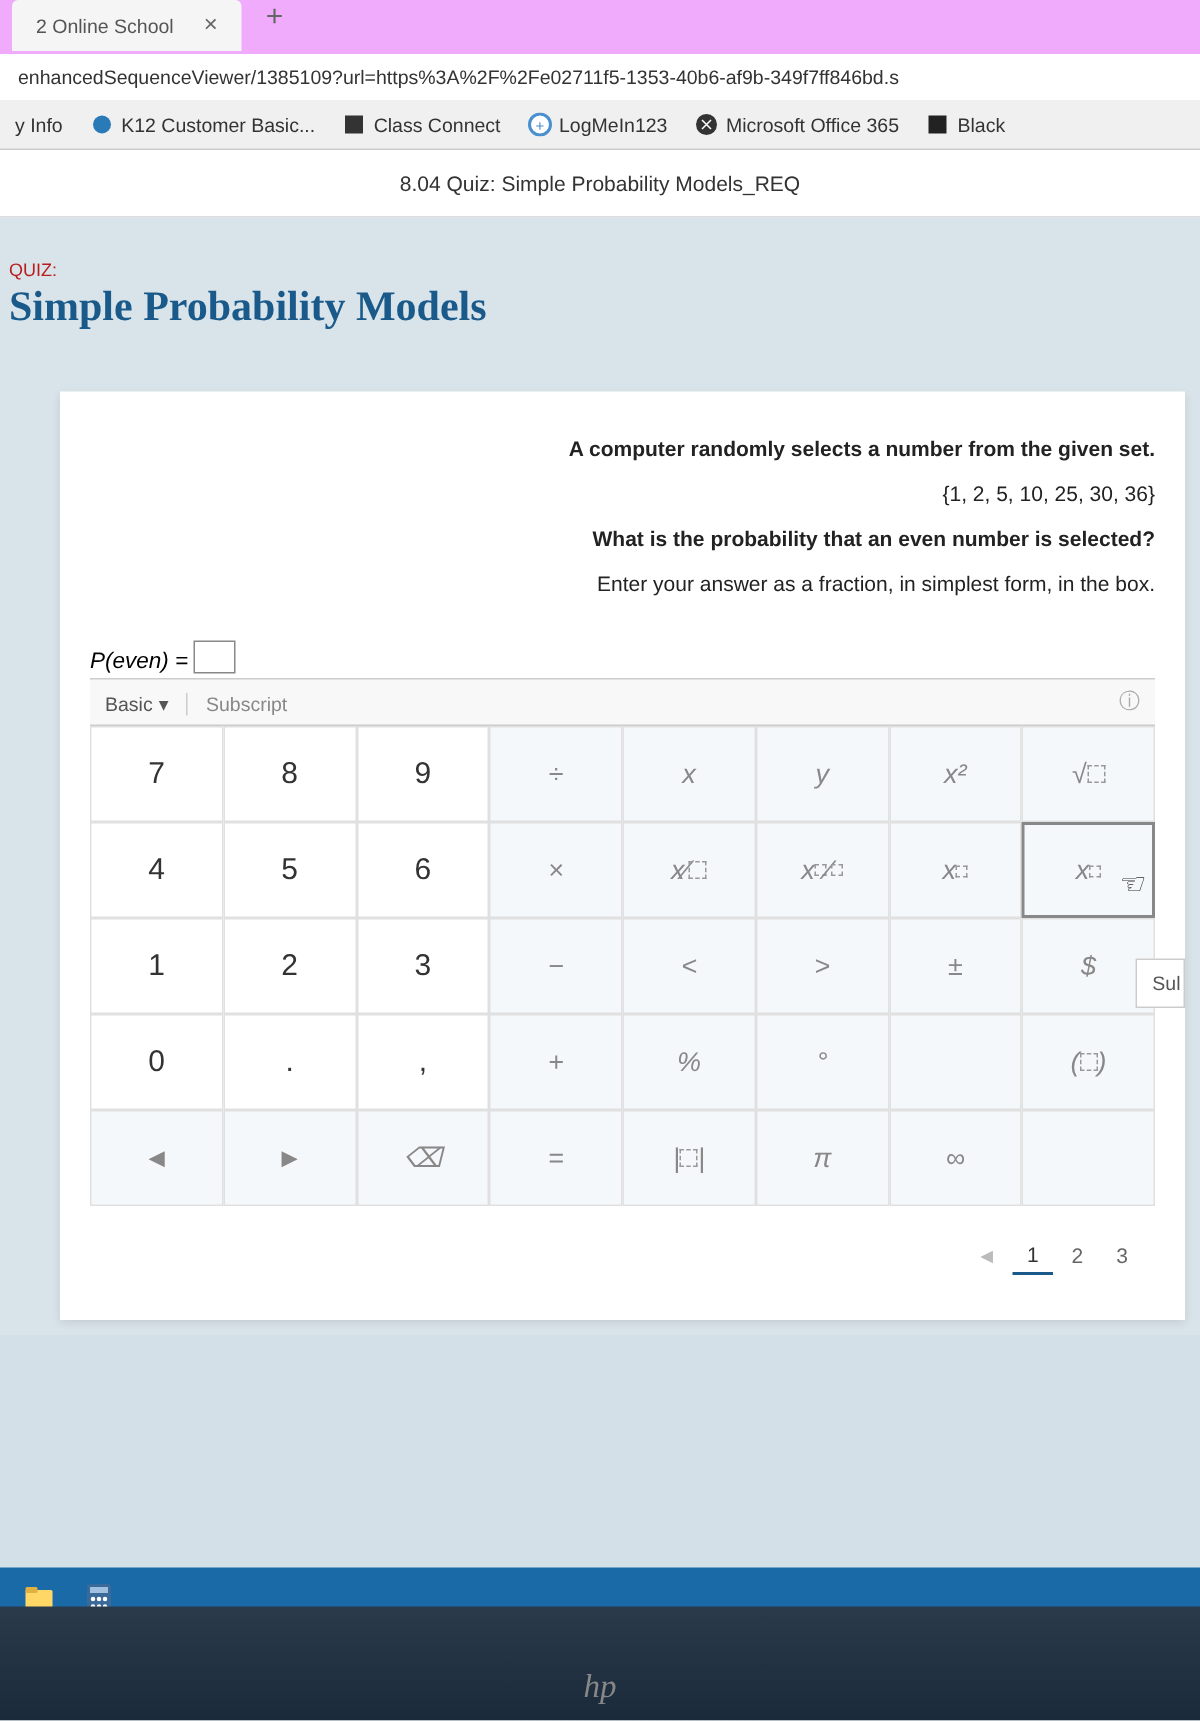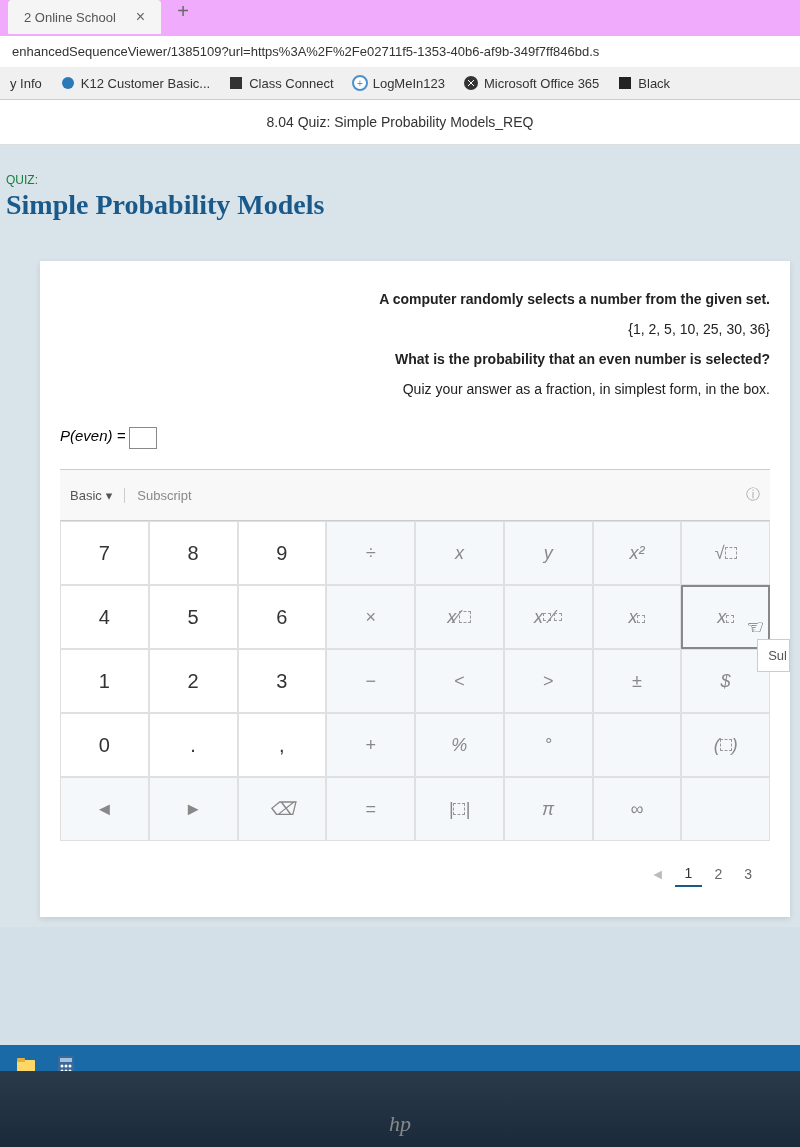--- a/index.html
+++ b/index.html
@@ -78,21 +78,21 @@
       font-size: 14px;
       color: #333;
       border-bottom: 1px solid #ddd;
     }
     .page-content {
       background: #d9e3ea;
       padding: 10px 0;
     }
     .quiz-label {
       font-size: 12px;
-      color: #15803d;
+      color: #b91c1c;
       padding: 18px 6px 2px;
     }
     .quiz-title {
       font-size: 28px;
       color: #1a5a8a;
       font-weight: bold;
       padding: 0 6px 20px;
       font-family: Georgia, serif;
     }
     .question-card {
@@ -105,40 +105,40 @@
       font-size: 14px;
       color: #222;
       margin-bottom: 14px;
       text-align: right;
     }
     .question-text.bold {
       font-weight: bold;
     }
     .answer-row {
       display: flex;
-      align-items: flex-start;
-      margin: 30px 0 20px;
+      align-items: flex-end;
+      margin: 30px 0 3px;
       font-size: 15px;
     }
     .answer-label {
       font-style: italic;
     }
     .answer-box {
       width: 28px;
       height: 22px;
       border: 1px solid #888;
       margin-left: 4px;
       background: #fff;
     }
     .calc-toolbar {
       display: flex;
-      align-items: center;
+      align-items: flex-end;
       border-top: 1px solid #ccc;
       border-bottom: 1px solid #ccc;
-      padding: 16px 10px;
+      padding: 6px 10px;
       font-size: 13px;
       color: #555;
       background: #f8f8f8;
     }
     .calc-mode {
       display: flex;
       align-items: center;
       gap: 4px;
       padding-right: 12px;
       border-right: 1px solid #ccc;
@@ -337,21 +337,21 @@
 </div>
 
 <div class="page-content">
   <div class="quiz-label">QUIZ:</div>
   <div class="quiz-title">Simple Probability Models</div>
 
   <div class="question-card" style="position:relative;">
     <div class="question-text bold">A computer randomly selects a number from the given set.</div>
     <div class="question-text">{1, 2, 5, 10, 25, 30, 36}</div>
     <div class="question-text bold">What is the probability that an even number is selected?</div>
-    <div class="question-text">Quiz your answer as a fraction, in simplest form, in the box.</div>
+    <div class="question-text">Enter your answer as a fraction, in simplest form, in the box.</div>
 
     <div class="answer-row">
       <span class="answer-label">P(even) =</span>
       <span class="answer-box"></span>
     </div>
 
     <div class="calc-toolbar">
       <div class="calc-mode">
         <span>Basic</span>
         <span>▾</span>

